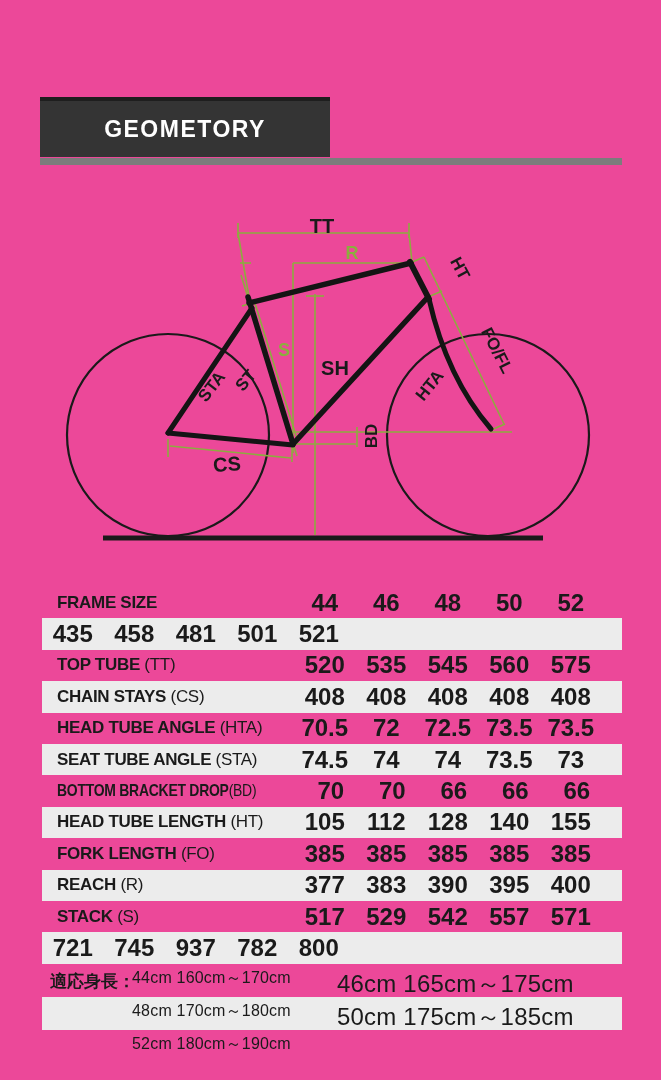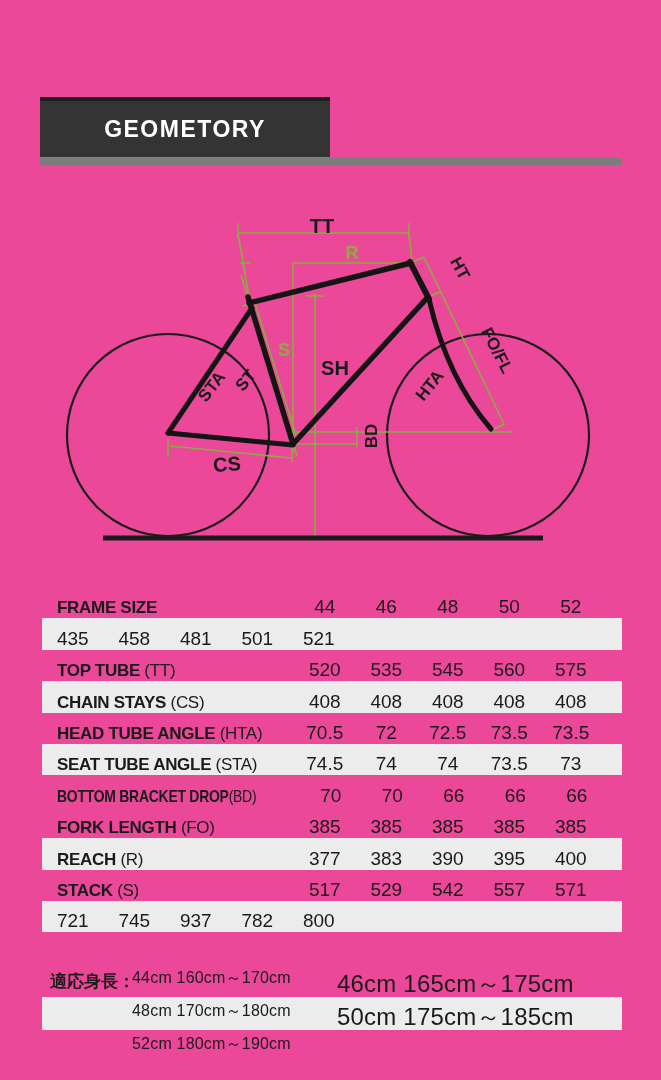--- a/index.html
+++ b/index.html
@@ -13,29 +13,29 @@
   .title-band h1{margin:0;color:#ffffff;font-size:23px;font-weight:bold;letter-spacing:1.5px;}
   .title-underline{position:absolute;left:40px;top:158px;width:582px;height:7px;background:#7c7c7c;}
 
   
   .diagram{position:absolute;left:0;top:210px;width:661px;height:360px;}
   .diagram text{font-family:"Liberation Sans",sans-serif;font-weight:bold;fill:#1a1a1a;}
   .diagram text.green{fill:#8CAD3F;}
 
   
   .geo-table{position:absolute;left:42px;top:587px;width:580px;}
-  .geo-row{display:flex;align-items:flex-end;height:31.4px;}
+  .geo-row{display:flex;align-items:center;height:31.4px;}
   .geo-row.alt{background:#ECECEC;}
   .geo-label{flex:0 0 252px;padding-left:15px;box-sizing:border-box;white-space:nowrap;
              font-size:17px;}
   .geo-label .inner{display:inline-block;transform-origin:left center;}
   .geo-label .inner.tight{transform:scaleX(0.82);}
   .geo-label .lbl{font-weight:bold;letter-spacing:-0.3px;}
   .geo-label .code{font-weight:normal;letter-spacing:-0.3px;}
-  .geo-val{flex:0 0 61.5px;text-align:center;font-size:19px;font-weight:normal;}
+  .geo-val{flex:0 0 61.5px;text-align:center;font-size:24px;font-weight:bold;}
 
   
   .fit-guide{position:absolute;left:42px;top:964px;width:580px;text-decoration:underline;}
   .fit-line{position:relative;height:33px;}
   .fit-line.alt{background:#ECECEC;}
   .fit-heading{position:absolute;left:8px;top:6px;font-size:17px;font-weight:bold;}
   .fit-col1{position:absolute;left:90px;top:4px;font-size:16px;font-weight:500;letter-spacing:0.2px;}
   .fit-col2{position:absolute;left:295px;top:4px;font-size:24px;font-weight:500;letter-spacing:0.2px;}
 </style>
 </head>
@@ -164,20 +164,28 @@
         <div class="geo-val">73</div>
       </div>
       <div class="geo-row">
         <div class="geo-label"><span class="inner tight"><span class="lbl">BOTTOM BRACKET DROP</span><span class="code">(BD)</span></span></div>
         <div class="geo-val">70</div>
         <div class="geo-val">70</div>
         <div class="geo-val">66</div>
         <div class="geo-val">66</div>
         <div class="geo-val">66</div>
       </div>
+      <div class="geo-row alt">
+        <div class="geo-label"><span class="inner"><span class="lbl">HEAD TUBE LENGTH</span><span class="code"> (HT)</span></span></div>
+        <div class="geo-val">105</div>
+        <div class="geo-val">112</div>
+        <div class="geo-val">128</div>
+        <div class="geo-val">140</div>
+        <div class="geo-val">155</div>
+      </div>
       <div class="geo-row">
         <div class="geo-label"><span class="inner"><span class="lbl">FORK LENGTH</span><span class="code"> (FO)</span></span></div>
         <div class="geo-val">385</div>
         <div class="geo-val">385</div>
         <div class="geo-val">385</div>
         <div class="geo-val">385</div>
         <div class="geo-val">385</div>
       </div>
       <div class="geo-row alt">
         <div class="geo-label"><span class="inner"><span class="lbl">REACH</span><span class="code"> (R)</span></span></div>

